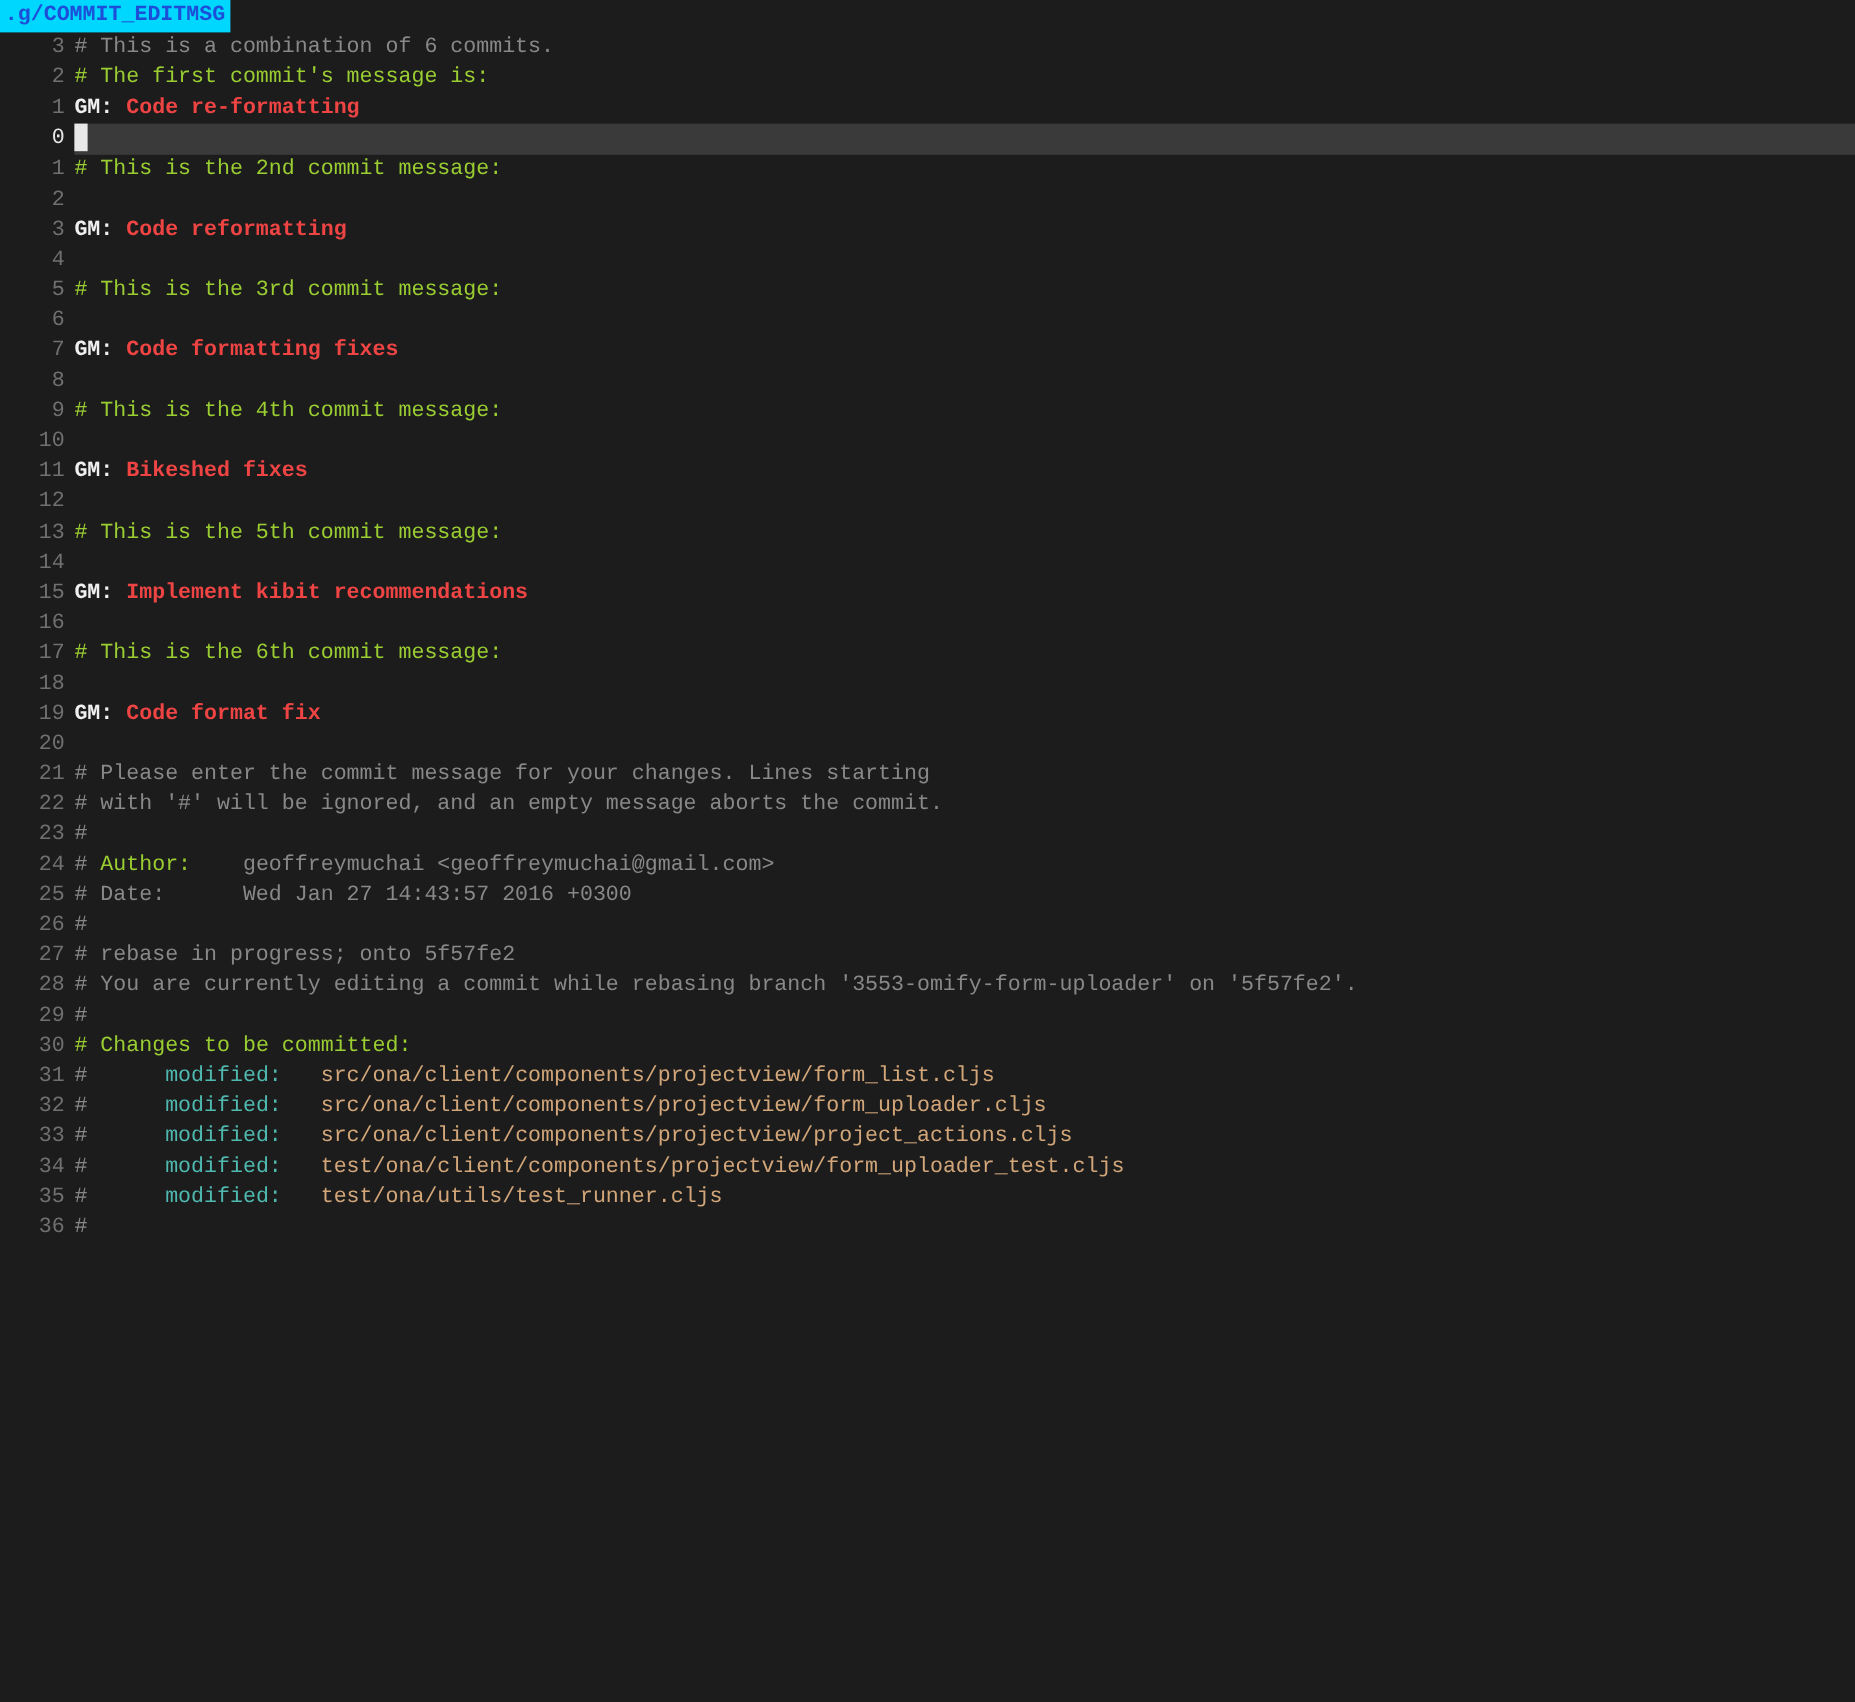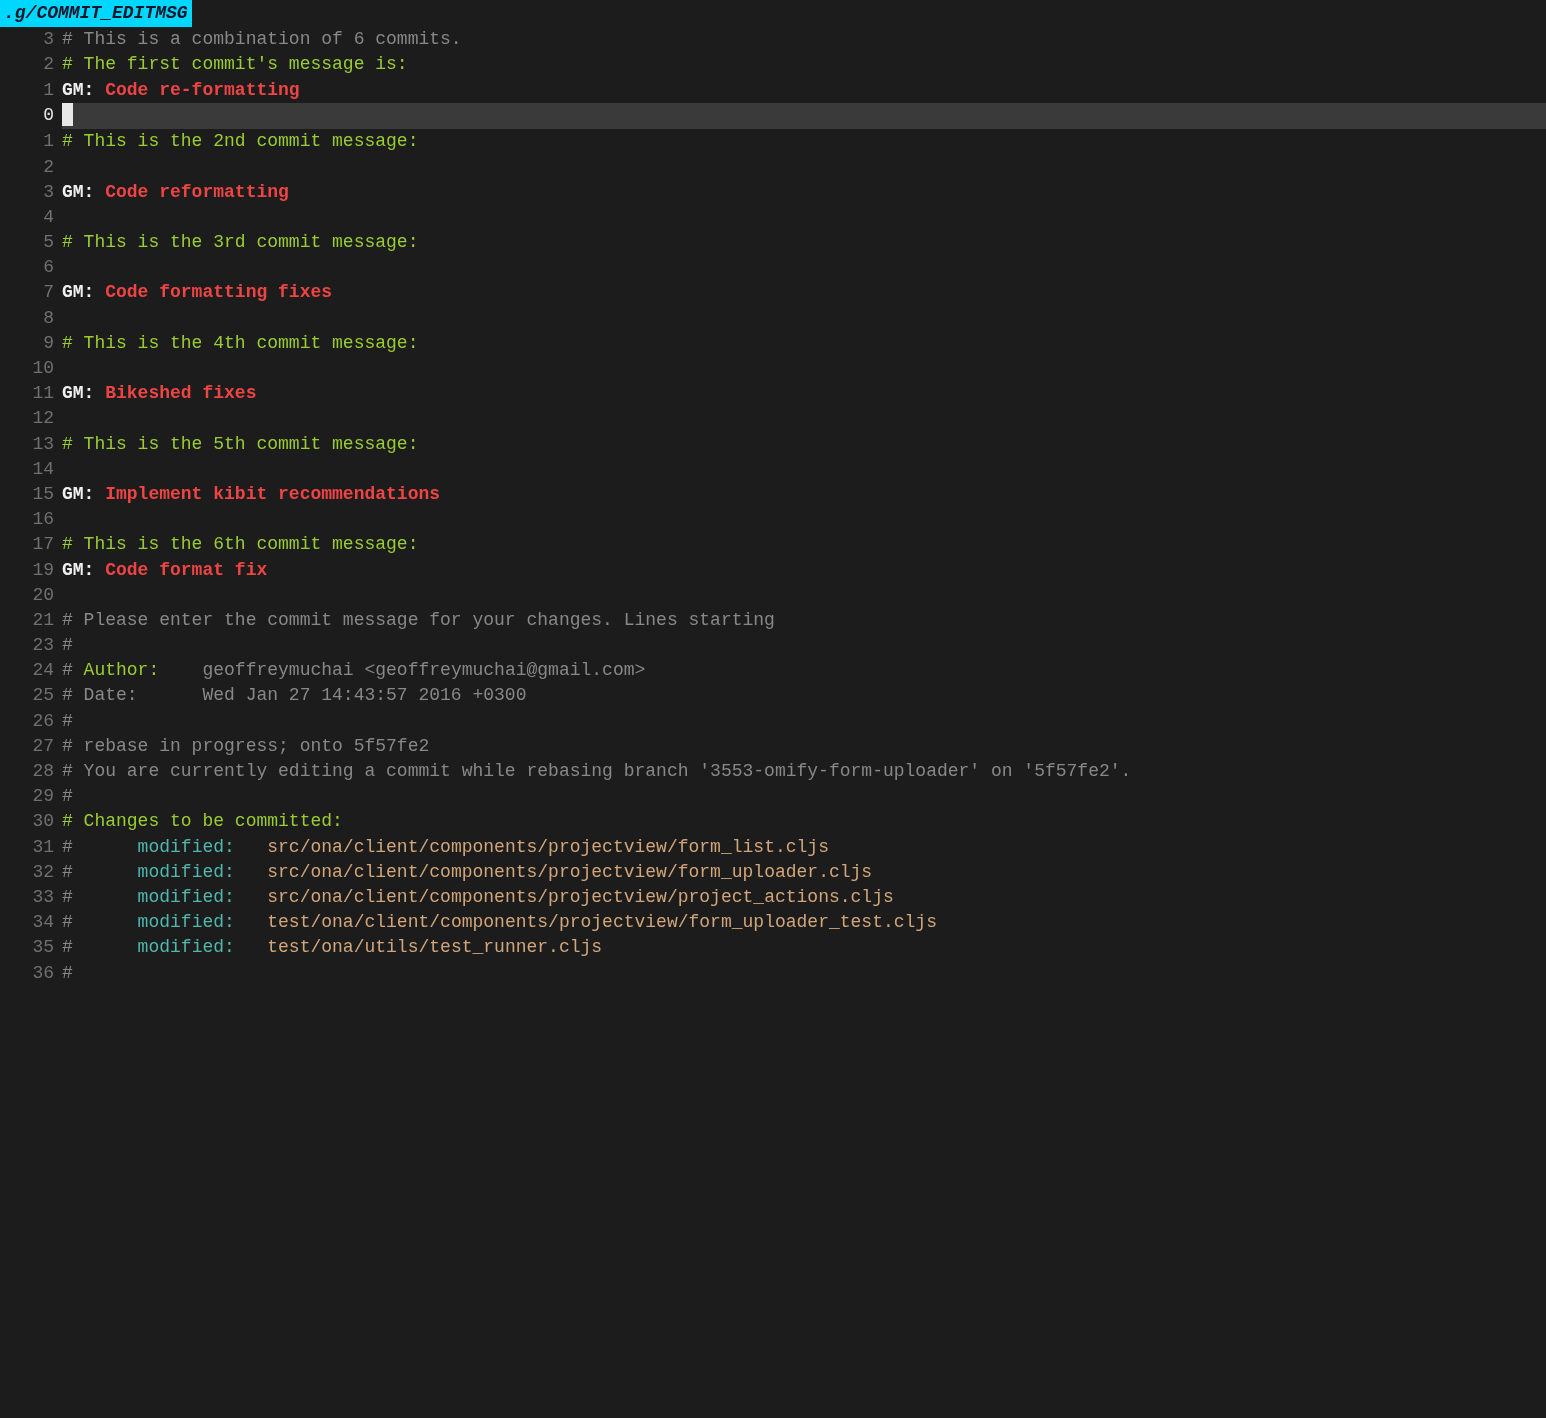--- a/index.html
+++ b/index.html
@@ -11,25 +11,24 @@
       background-color: #1c1c1c;
       font-family: 'Menlo', 'Monaco', 'Courier New', monospace;
       font-size: 18px;
       line-height: 1.4;
       color: #d0d0d0;
       padding: 0;
       font-weight: 500;
     }
     .filename-bar {
       background-color: #00d7ff;
-      color: #0f172a;
+      color: #1d4ed8;
       display: inline-block;
       padding: 1px 4px;
       font-weight: bold;
-      font-style: italic;
     }
     .editor {
       padding: 0;
     }
     .line {
       display: flex;
       white-space: pre;
     }
     .line-number {
       color: #707070;
@@ -105,23 +104,25 @@
     <div class="line"><span class="line-number">8</span><span class="line-content"></span></div>
     <div class="line"><span class="line-number">9</span><span class="line-content"><span class="comment-green"># This is the 4th commit message:</span></span></div>
     <div class="line"><span class="line-number">10</span><span class="line-content"></span></div>
     <div class="line"><span class="line-number">11</span><span class="line-content"><span class="gm-prefix">GM:</span><span class="normal-text"> Bikeshed fixes</span></span></div>
     <div class="line"><span class="line-number">12</span><span class="line-content"></span></div>
     <div class="line"><span class="line-number">13</span><span class="line-content"><span class="comment-green"># This is the 5th commit message:</span></span></div>
     <div class="line"><span class="line-number">14</span><span class="line-content"></span></div>
     <div class="line"><span class="line-number">15</span><span class="line-content"><span class="gm-prefix">GM:</span><span class="normal-text"> Implement kibit recommendations</span></span></div>
     <div class="line"><span class="line-number">16</span><span class="line-content"></span></div>
     <div class="line"><span class="line-number">17</span><span class="line-content"><span class="comment-green"># This is the 6th commit message:</span></span></div>
+    <div class="line"><span class="line-number">18</span><span class="line-content"></span></div>
     <div class="line"><span class="line-number">19</span><span class="line-content"><span class="gm-prefix">GM:</span><span class="normal-text"> Code format fix</span></span></div>
     <div class="line"><span class="line-number">20</span><span class="line-content"></span></div>
     <div class="line"><span class="line-number">21</span><span class="line-content"><span class="comment-gray"># Please enter the commit message for your changes. Lines starting</span></span></div>
+    <div class="line"><span class="line-number">22</span><span class="line-content"><span class="comment-gray"># with '#' will be ignored, and an empty message aborts the commit.</span></span></div>
     <div class="line"><span class="line-number">23</span><span class="line-content"><span class="comment-gray">#</span></span></div>
     <div class="line"><span class="line-number">24</span><span class="line-content"><span class="hash"># </span><span class="author-label">Author:</span><span class="comment-gray">    geoffreymuchai &lt;geoffreymuchai@gmail.com&gt;</span></span></div>
     <div class="line"><span class="line-number">25</span><span class="line-content"><span class="comment-gray"># Date:      Wed Jan 27 14:43:57 2016 +0300</span></span></div>
     <div class="line"><span class="line-number">26</span><span class="line-content"><span class="comment-gray">#</span></span></div>
     <div class="line"><span class="line-number">27</span><span class="line-content"><span class="comment-gray"># rebase in progress; onto 5f57fe2</span></span></div>
     <div class="line"><span class="line-number">28</span><span class="line-content"><span class="comment-gray"># You are currently editing a commit while rebasing branch '3553-omify-form-uploader' on '5f57fe2'.</span></span></div>
     <div class="line"><span class="line-number">29</span><span class="line-content"><span class="comment-gray">#</span></span></div>
     <div class="line"><span class="line-number">30</span><span class="line-content"><span class="hash-green"># </span><span class="comment-green">Changes to be committed:</span></span></div>
     <div class="line"><span class="line-number">31</span><span class="line-content"><span class="hash">#</span><span class="modified-label">      modified:</span><span class="file-path">   src/ona/client/components/projectview/form_list.cljs</span></span></div>
     <div class="line"><span class="line-number">32</span><span class="line-content"><span class="hash">#</span><span class="modified-label">      modified:</span><span class="file-path">   src/ona/client/components/projectview/form_uploader.cljs</span></span></div>

